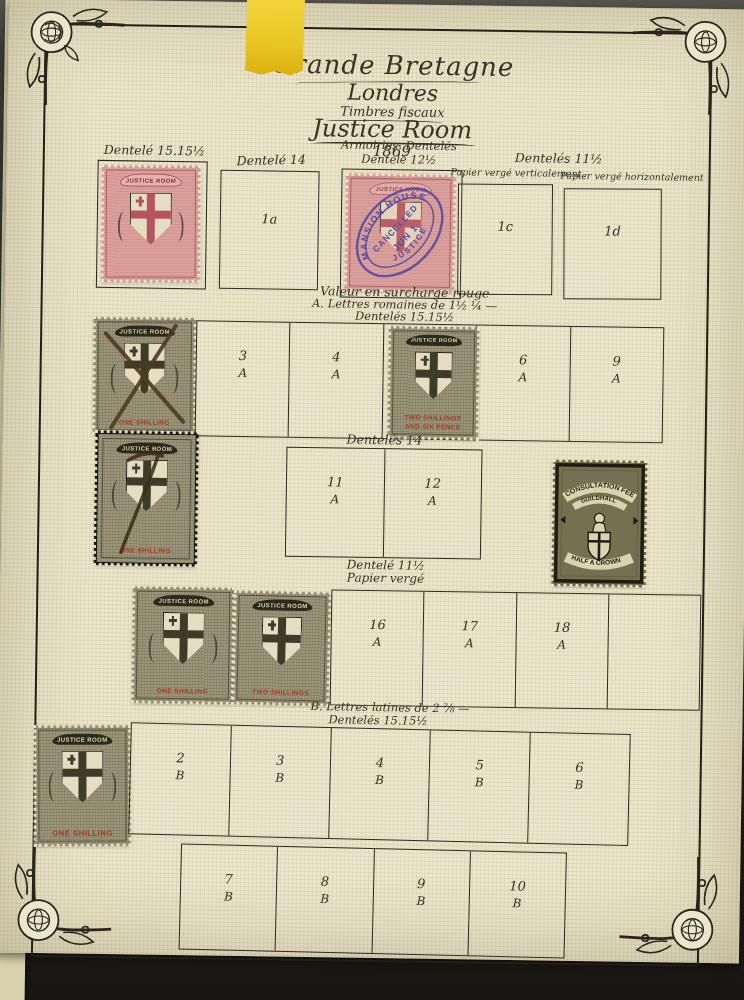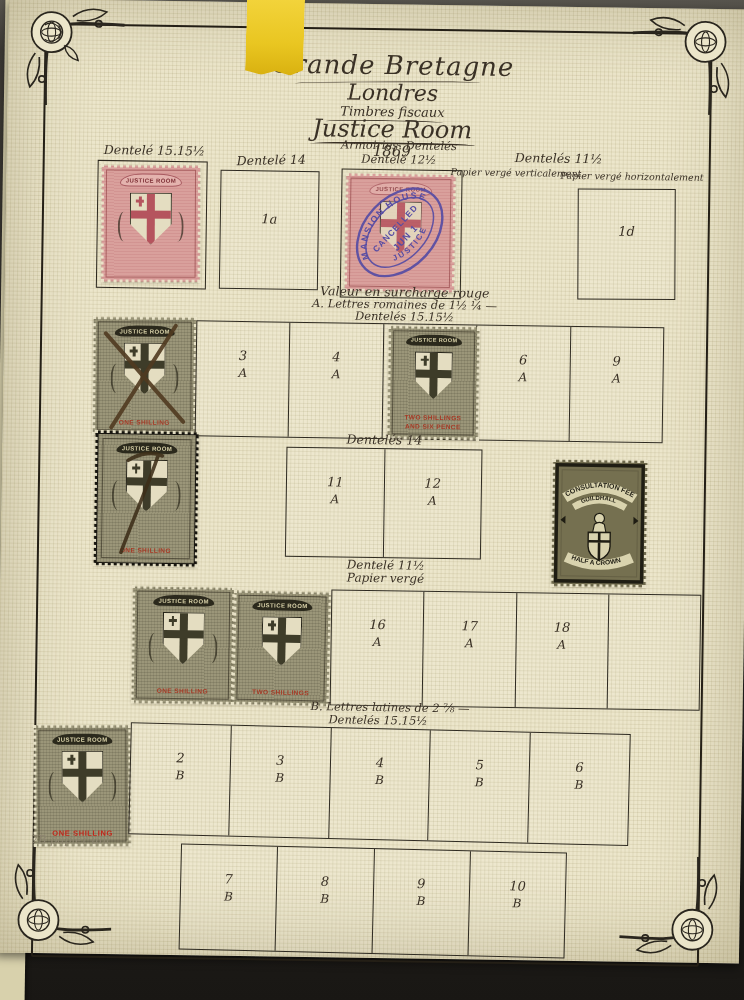--- a/index.html
+++ b/index.html
@@ -196,21 +196,24 @@
         </g>
         <g transform="rotate(-48 54 58)" fill="#564ca4" font-family="Liberation Sans,sans-serif" font-weight="bold">
           <text font-size="9" letter-spacing="1.5"><textPath href="#mhTop" startOffset="4%">MANSION HOUSE</textPath></text>
           <text font-size="8" letter-spacing="2"><textPath href="#mhBot" startOffset="22%">JUSTICE</textPath></text>
           <text x="54" y="55" font-size="8.5" text-anchor="middle" letter-spacing="1">CANCELLED</text>
           <text x="54" y="69" font-size="9.5" text-anchor="middle" letter-spacing="1">JUN 1</text>
         </g>
       </svg>
     </div>
 
-    <div class="box" style="left:572px;top:181px;width:96px;height:109px;transform:rotate(-.6deg)">
+    <div class="box" style="left:452px;top:178px;width:93px;height:109px;transform:rotate(-.4deg)">
+      <div class="boxlab" style="top:34px">1c</div>
+    </div>
+    <div class="box" style="left:558px;top:181px;width:96px;height:109px;transform:rotate(-.6deg)">
       <div class="boxlab" style="top:34px">1d</div>
     </div>
 
     <div class="hw center" style="left:270px;top:280px;width:260px;font-size:12.5px">Valeur en surcharge rouge</div>
     <div class="hw center" style="left:270px;top:293px;width:260px;font-size:11.5px">A. Lettres romaines de 1½ ¼ —</div>
     <div class="hw center" style="left:270px;top:305px;width:260px;font-size:11.5px">Dentelés 15.15½</div>
 
     <div class="stamp p-olive" style="left:90px;top:317px;width:102px;height:117px;transform:rotate(-.5deg)">
       <div class="s-inner"></div>
       <div class="s-banner b-olive">JUSTICE ROOM</div>

